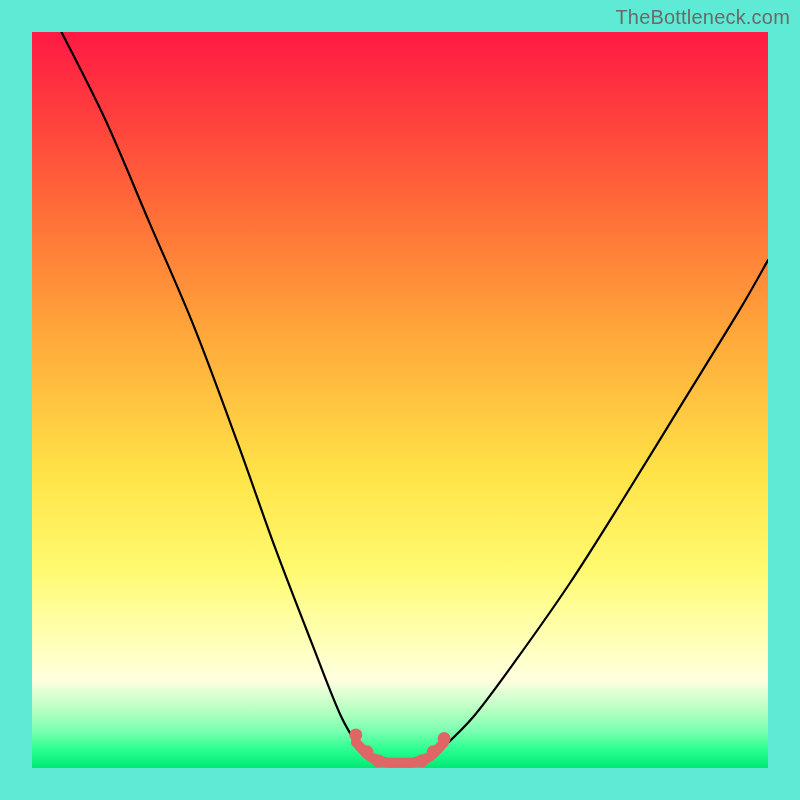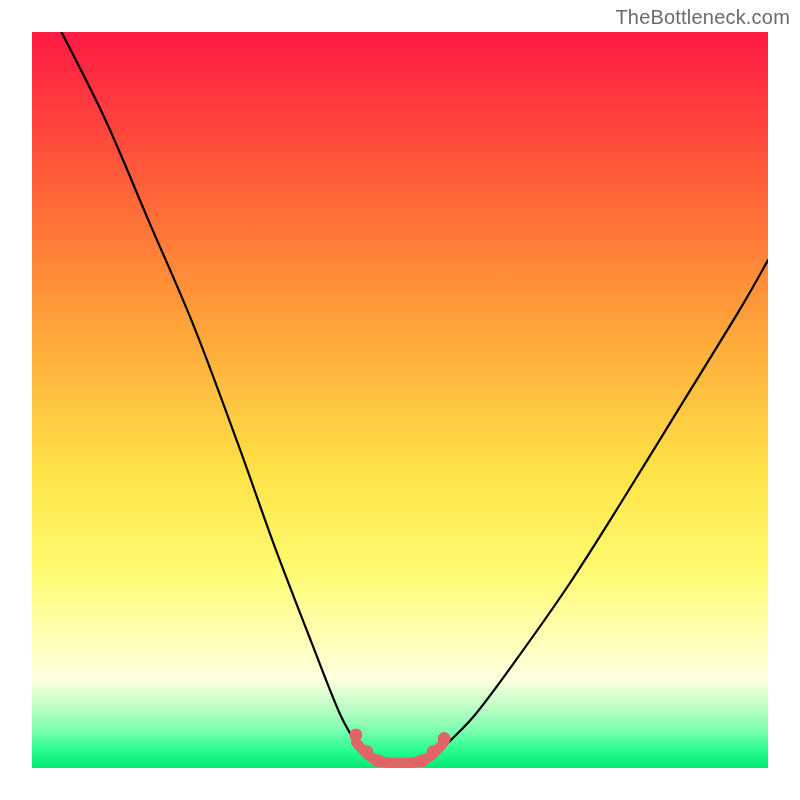--- a/index.html
+++ b/index.html
@@ -10,21 +10,21 @@
     background: #000;
     overflow: hidden;
     font-family: Arial, Helvetica, sans-serif;
   }
   .frame {
     position: absolute;
     top: 0;
     left: 0;
     width: 800px;
     height: 800px;
-    background: #ffffff;
+    background: #5eead4;
   }
   .plot {
     position: absolute;
     top: 32px;
     left: 32px;
     width: 736px;
     height: 736px;
     overflow: hidden;
   }
   .gradient {

